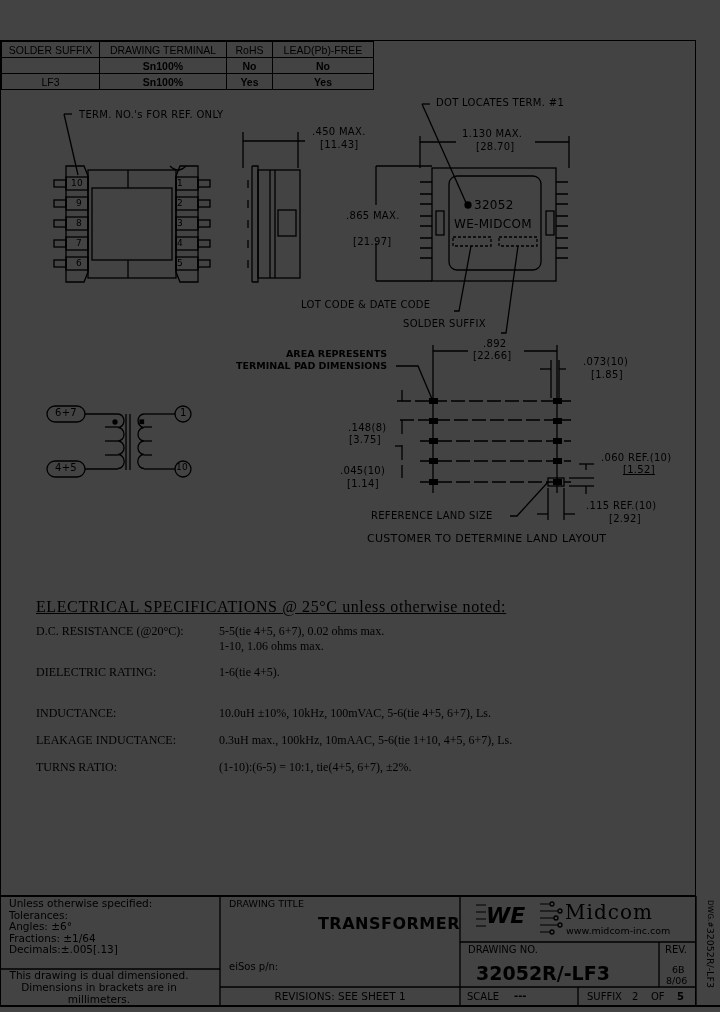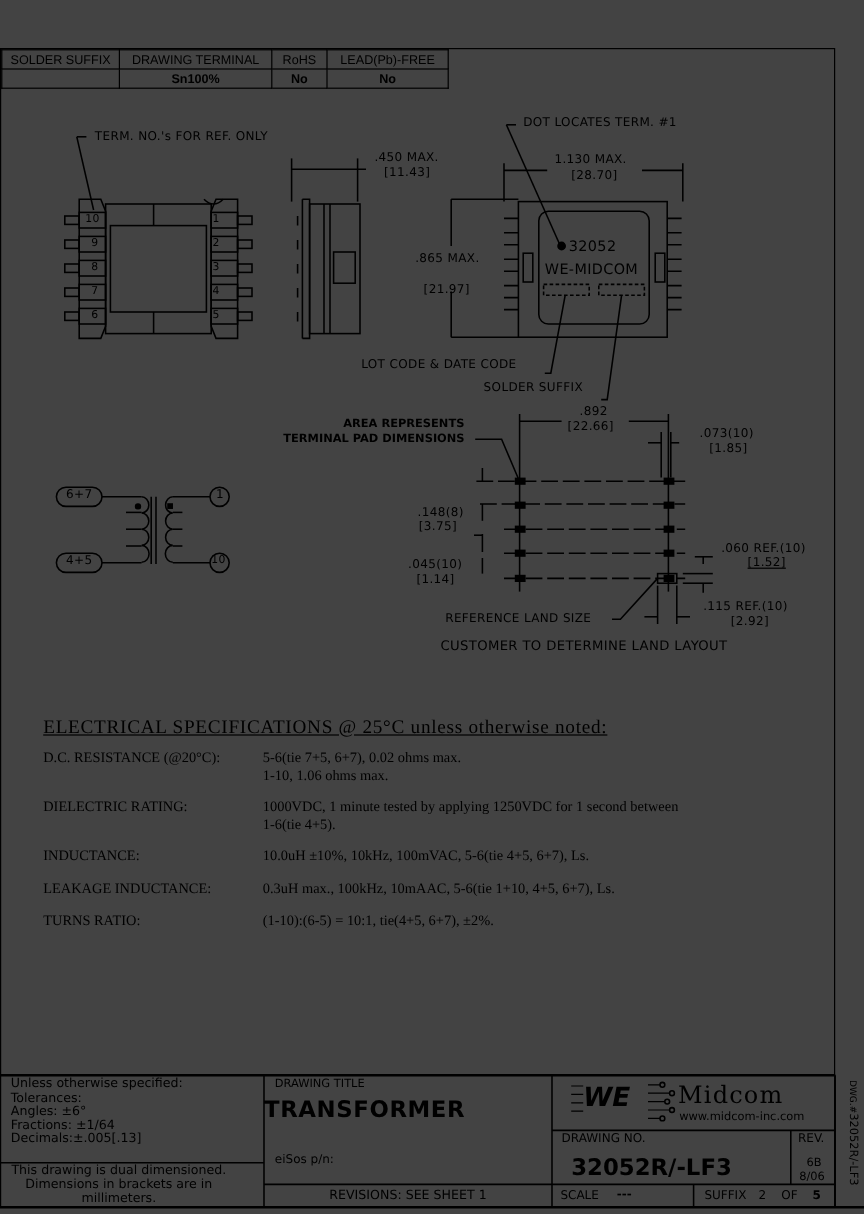--- a/index.html
+++ b/index.html
@@ -28,20 +28,26 @@
     <td style="width:89px">SOLDER SUFFIX</td>
     <td style="width:118px">DRAWING TERMINAL</td>
     <td style="width:37px">RoHS</td>
     <td style="width:92px">LEAD(Pb)-FREE</td>
   </tr>
   <tr>
     <td></td>
     <td class="b">Sn100%</td>
     <td class="b">No</td>
     <td class="b">No</td>
+  </tr>
+  <tr>
+    <td>LF3</td>
+    <td class="b">Sn100%</td>
+    <td class="b">Yes</td>
+    <td class="b">Yes</td>
   </tr>
 </tbody>
   </table>
 
 <svg width="720" height="1012" stroke="#000" fill="none" stroke-width="1.3">
 
   <g>
     <line x1="64" y1="114" x2="72" y2="114"></line>
     <line x1="64" y1="114" x2="78" y2="175"></line>
 
@@ -256,28 +262,27 @@
 <div class="lbl" style="left:623px;top:464px;text-decoration:underline;">[1.52]</div>
 <div class="lbl" style="left:586px;top:500px;">.115 REF.(10)</div>
 <div class="lbl" style="left:609px;top:513px;">[2.92]</div>
 <div class="lbl" style="left:371px;top:510px;">REFERENCE LAND SIZE</div>
 <div class="lbl" style="left:367px;top:532px;font-size:11px;">CUSTOMER TO DETERMINE LAND LAYOUT</div>
 
 <div class="spec-title">ELECTRICAL SPECIFICATIONS @ 25°C unless otherwise noted:</div>
 <div class="spec-row" style="top:624px;">
   <span class="k">D.C. RESISTANCE (@20°C):</span>
   <div class="v">
-      <div>5-6(tie 7+5, 6+7), 0.02 ohms max.</div>
+      <div>5-5(tie 4+5, 6+7), 0.02 ohms max.</div>
       <div>1-10, 1.06 ohms max.</div>
     </div>
 </div>
 <div class="spec-row" style="top:665px;">
   <span class="k">DIELECTRIC RATING:</span>
   <div class="v">
-      <div>1000VDC, 1 minute tested by applying 1250VDC for 1 second between</div>
       <div>1-6(tie 4+5).</div>
     </div>
 </div>
 <div class="spec-row" style="top:706px;">
   <span class="k">INDUCTANCE:</span>
   <div class="v">
       <div>10.0uH ±10%, 10kHz, 100mVAC, 5-6(tie 4+5, 6+7), Ls.</div>
     </div>
 </div>
 <div class="spec-row" style="top:733px;">
@@ -299,21 +304,21 @@
   <div>Angles: ±6°</div>
   <div>Fractions: ±1/64</div>
   <div>Decimals:±.005[.13]</div>
 </div>
 <div class="tb" style="left:0;top:969px;width:198px;text-align:center;font-size:10.5px;line-height:12px;">
   <div>This drawing is dual dimensioned.</div>
   <div>Dimensions in brackets are in</div>
   <div>millimeters.</div>
 </div>
 <div class="tb" style="left:229px;top:898px;font-size:9.5px;">DRAWING TITLE</div>
-<div class="tb" style="left:220px;top:914px;width:240px;text-align:left;font-size:19px;font-weight:bold;letter-spacing:0.5px;">TRANSFORMER</div>
+<div class="tb" style="left:220px;top:914px;width:240px;text-align:right;font-size:16px;font-weight:bold;letter-spacing:0.5px;">TRANSFORMER</div>
 <div class="tb" style="left:229px;top:961px;font-size:10px;">eiSos p/n:</div>
 <div class="tb" style="left:220px;top:990px;width:240px;text-align:center;font-size:10.5px;">REVISIONS: SEE SHEET 1</div>
 
 <div class="tb" style="left:565px;top:900px;font-size:20px;font-family:'DejaVu Serif',serif;letter-spacing:1px;">Midcom</div>
 <div class="tb" style="left:566px;top:925px;font-size:9.5px;">www.midcom-inc.com</div>
 <div class="tb" style="left:486px;top:903px;font-size:22px;font-weight:bold;font-style:italic;">WE</div>
 <div class="tb" style="left:468px;top:944px;font-size:10px;">DRAWING NO.</div>
 <div class="tb" style="left:476px;top:962px;font-size:19px;font-weight:bold;">32052R/-LF3</div>
 <div class="tb" style="left:665px;top:944px;font-size:10px;">REV.</div>
 <div class="tb" style="left:672px;top:964px;font-size:9.5px;">6B</div>

